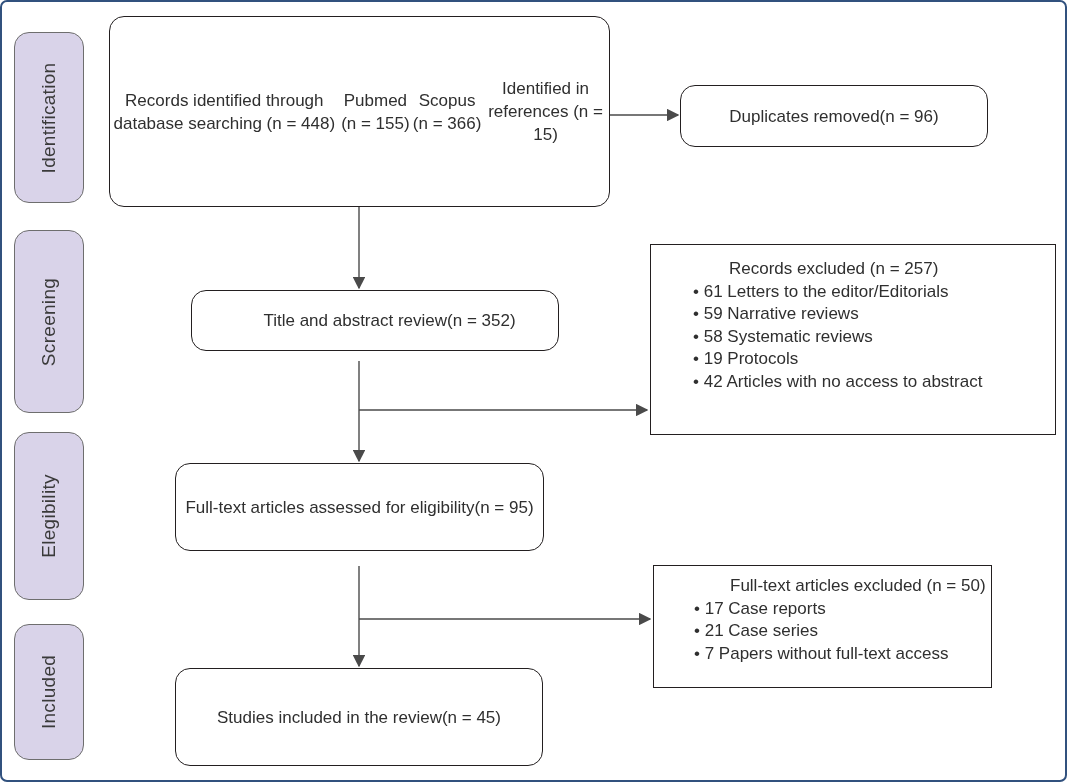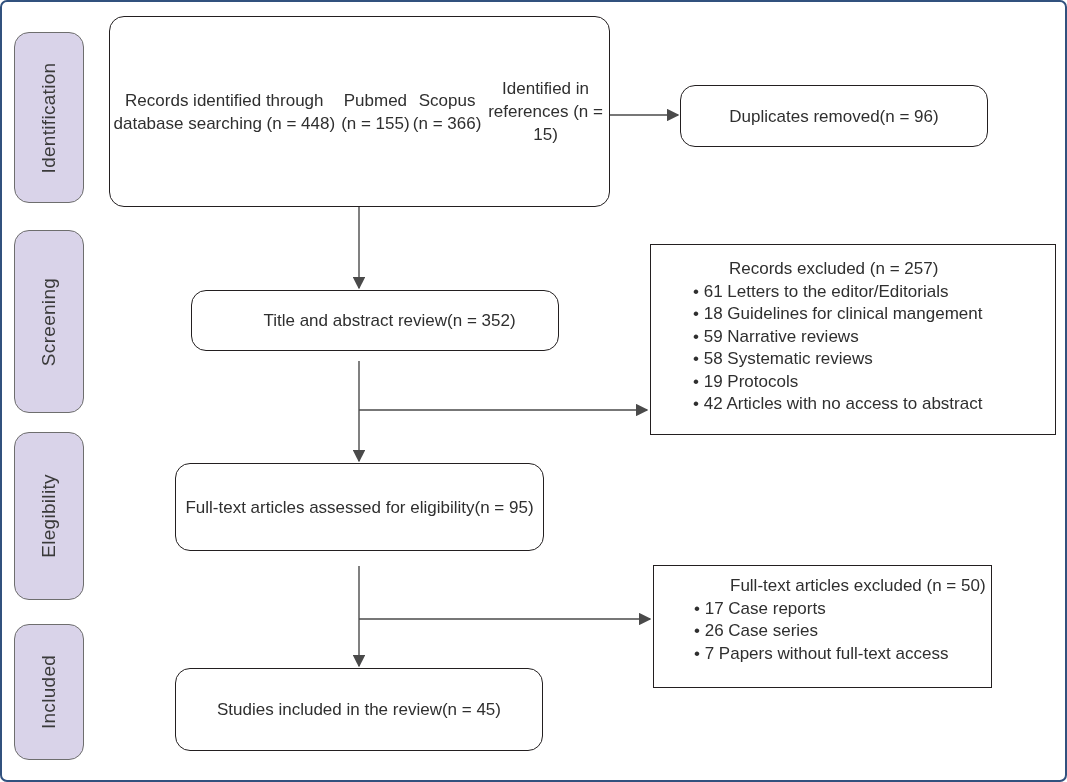--- a/index.html
+++ b/index.html
@@ -70,21 +70,21 @@
     border-radius: 15px;
   }
   .box-records-identified { left: 107px; top: 14px;  width: 501px; height: 191px; }
   .box-duplicates-removed { left: 678px; top: 83px;  width: 308px; height: 62px;  }
   .box-title-abstract     { left: 189px; top: 288px; width: 368px; height: 61px; padding-left: 29px;  }
   .box-records-excluded   { left: 648px; top: 242px; width: 406px; height: 191px;
                             padding: 13px 8px 0 42px; line-height: 22.5px; }
   .box-fulltext-assessed  { left: 173px; top: 461px; width: 369px; height: 88px; }
   .box-fulltext-excluded  { left: 651px; top: 563px; width: 339px; height: 123px;
                             padding: 9px 6px 0 40px; line-height: 22.5px; }
-  .box-studies-included   { left: 173px; top: 666px; width: 368px; height: 83px;  }
+  .box-studies-included   { left: 173px; top: 666px; width: 368px; height: 98px;  }
 
   .excl-title { white-space: nowrap; margin-left: 36px; }
   .bullet-item { white-space: nowrap; }
   .bullet-item::before { content: "\2022\00a0"; }
 </style>
 </head>
 <body>
 
 <div class="canvas">
 
@@ -128,36 +128,35 @@
   </div>
 
   <div class="flowbox centered box-title-abstract">
     <div>Title and abstract review</div>
     <div>(n = 352)</div>
   </div>
 
   <div class="flowbox box-records-excluded">
     <div class="excl-title">Records excluded (n = 257)</div>
     <div class="bullet-item">61 Letters to the editor/Editorials</div>
-    <div class="bullet-item">18 Guidelines for clinical mangement</div>
     <div class="bullet-item">59 Narrative reviews</div>
     <div class="bullet-item">58 Systematic reviews</div>
     <div class="bullet-item">19 Protocols</div>
     <div class="bullet-item">42 Articles with no access to abstract</div>
   </div>
 
   <div class="flowbox centered box-fulltext-assessed">
     <div>Full-text articles assessed for eligibility</div>
     <div>(n = 95)</div>
   </div>
 
   <div class="flowbox box-fulltext-excluded">
     <div class="excl-title">Full-text articles excluded (n = 50)</div>
     <div class="bullet-item">17 Case reports</div>
-    <div class="bullet-item">26 Case series</div>
+    <div class="bullet-item">21 Case series</div>
     <div class="bullet-item">7 Papers without full-text access</div>
   </div>
 
   <div class="flowbox centered box-studies-included">
     <div>Studies included in the review</div>
     <div>(n = 45)</div>
   </div>
 
 </div>
 

